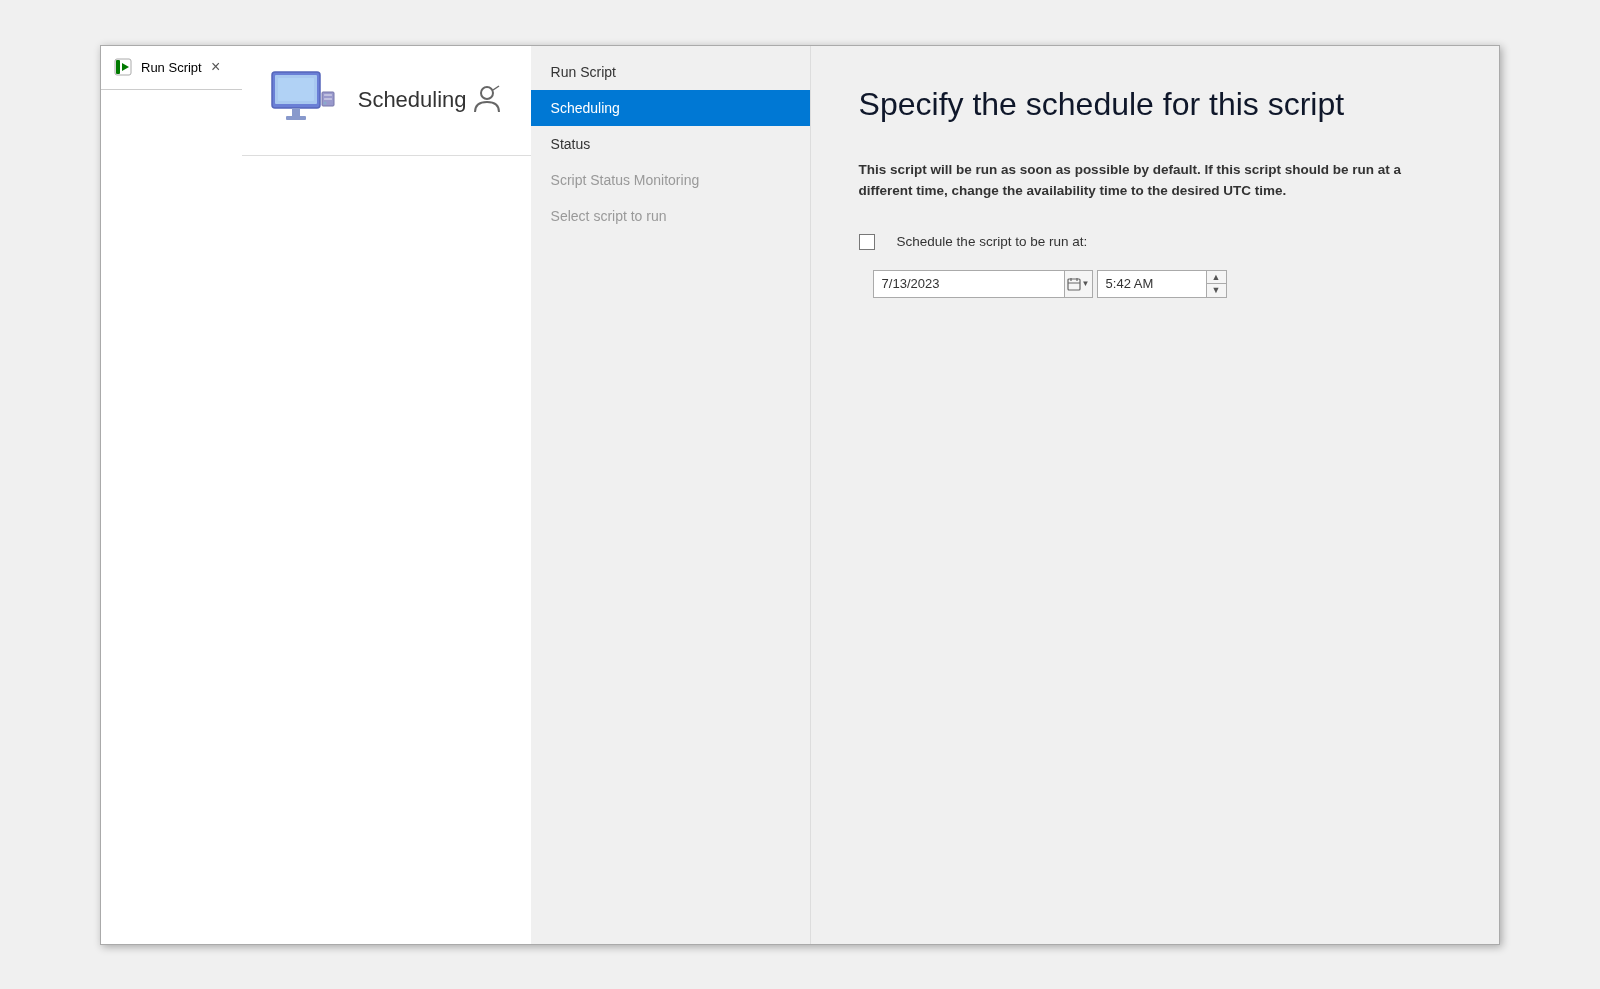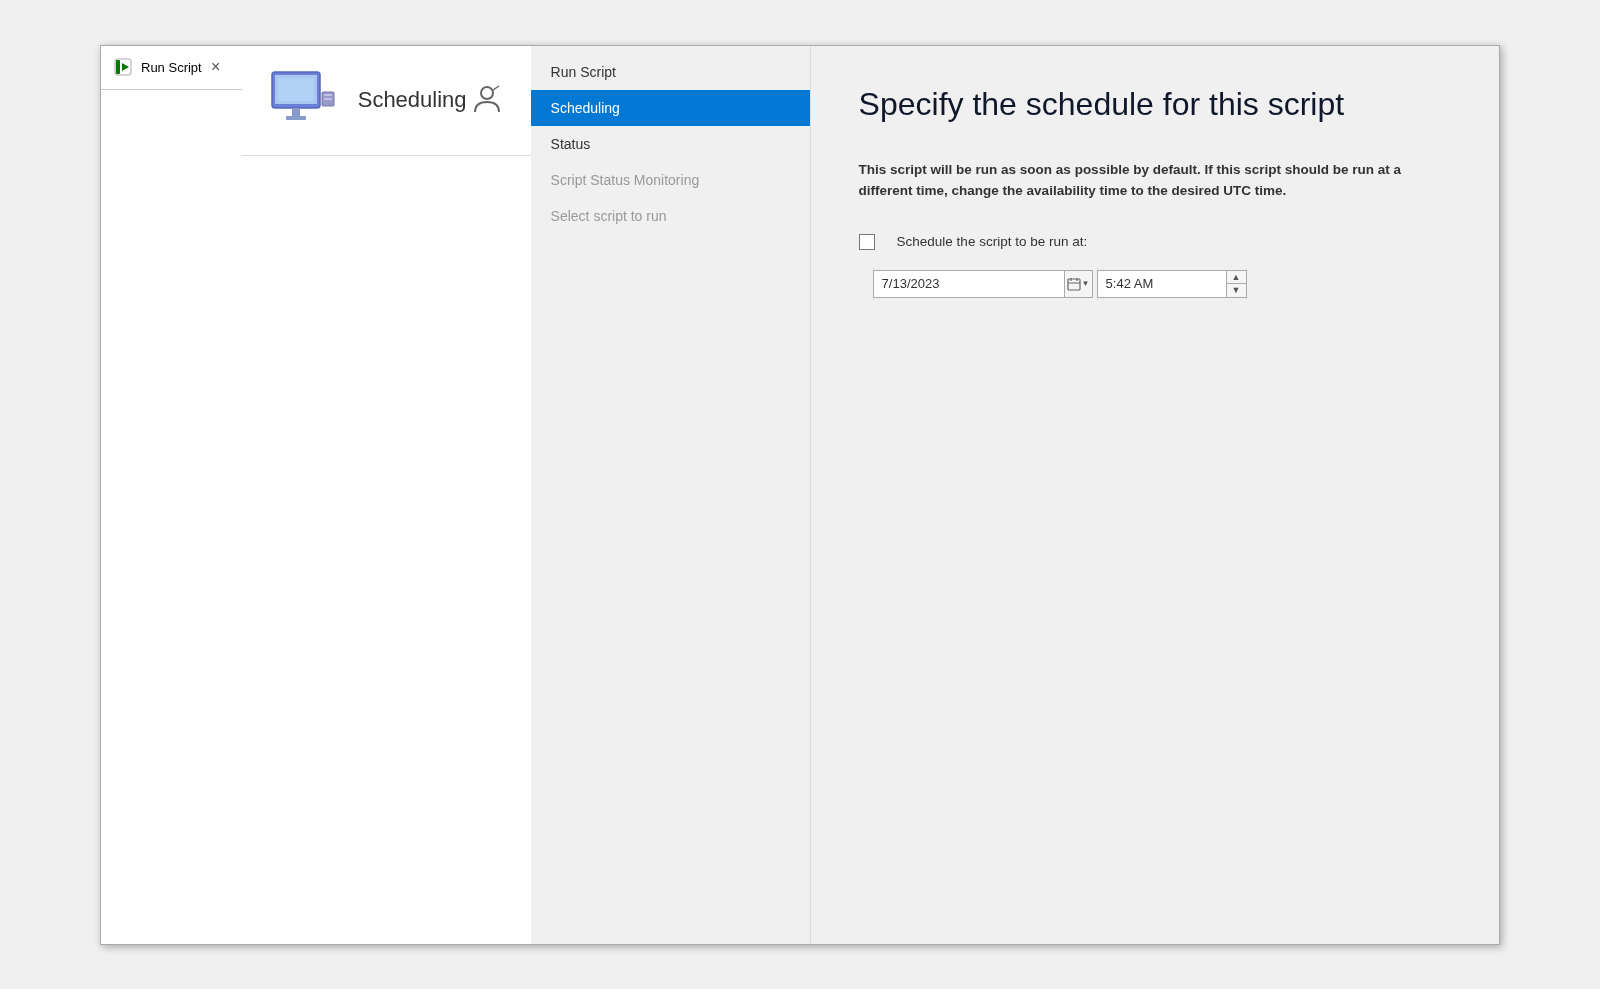--- a/index.html
+++ b/index.html
@@ -222,21 +222,21 @@
       font-size: 11px;
       color: #555555;
     }
 
     .time-input {
       display: flex;
       align-items: center;
       background: #ffffff;
       border: 1px solid #aaaaaa;
       height: 28px;
-      width: 150px;
+      width: 130px;
     }
 
     .time-value {
       flex: 1;
       padding: 0 8px;
       font-size: 13px;
       color: #333333;
     }
 
     .time-spinner {

